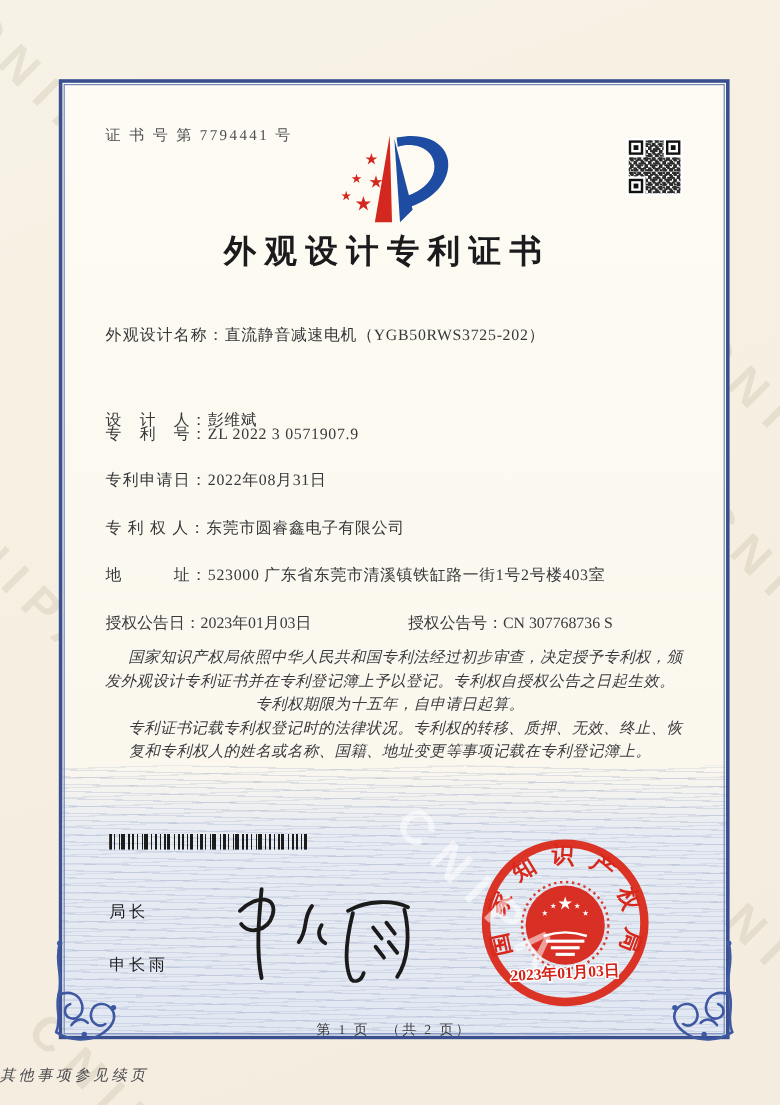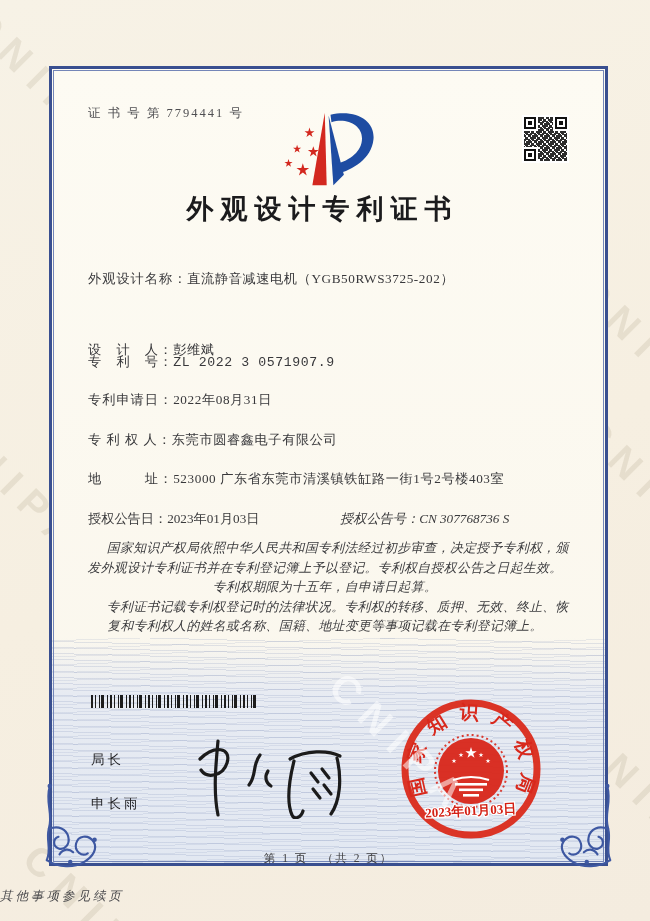--- a/index.html
+++ b/index.html
@@ -54,21 +54,21 @@
   .title{
     position:absolute; left:0; right:12px; top:122px; text-align:center;
     font-size:27px; font-weight:700; letter-spacing:7px; color:#1b1b1d; z-index:4;
   }
   
   .row{position:absolute; left:36px; white-space:nowrap; font-size:13.2px; color:#38383b; z-index:4;}
   .row .lab{letter-spacing:1px;}
   .row .val{letter-spacing:.6px;}
   .row-pair{position:absolute; left:36px; right:30px; z-index:4; font-size:13.2px; white-space:nowrap;}
   .row-pair .grp{position:absolute; top:0;}
-  .grp.b{left:252px;font-style:italic;}
+  .grp.b{left:252px;}
   
   .body-text{
     position:absolute; left:29px; top:470px; width:488px; z-index:4;
     font-size:12.8px; line-height:19.6px; letter-spacing:.4px; color:#3b3b3e;
     font-style:italic;
   }
   .body-text p{margin:0; text-indent:2em;text-align:center;}
   
   .barcode{
     position:absolute; left:39px; top:626px; width:165px; height:13px; z-index:6;
@@ -131,21 +131,21 @@
     </div>
 
     <div class="title">外观设计专利证书</div>
 
     <div class="row" style="top:201px;text-align:center;">
       <span class="lab">外观设计名称：</span><span class="val">直流静音减速电机（YGB50RWS3725-202）</span>
     </div>
     <div class="row" style="top:246px;margin-top:26px;">
       <span class="lab">设　计　人：</span><span class="val">彭维斌</span>
     </div>
-    <div class="row" style="top:284px;font-family:Liberation Mono, monospace;">
+    <div class="row" style="top:284px;">
       <span class="lab">专　利　号：</span><span class="val">ZL 2022 3 0571907.9</span>
     </div>
     <div class="row" style="top:322px;">
       <span class="lab">专利申请日：</span><span class="val">2022年08月31日</span>
     </div>
     <div class="row" style="top:362px;">
       <span class="lab">专 利 权 人：</span><span class="val">东莞市圆睿鑫电子有限公司</span>
     </div>
     <div class="row" style="top:401px;">
       <span class="lab">地　　　址：</span><span class="val">523000 广东省东莞市清溪镇铁缸路一街1号2号楼403室</span>

